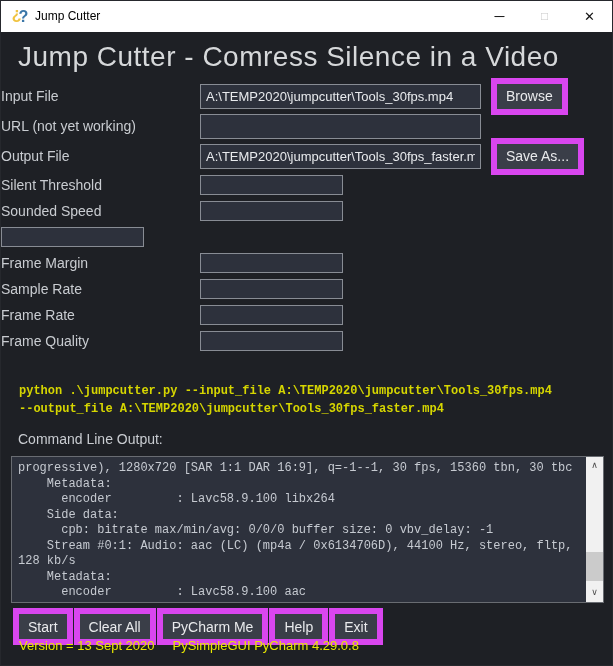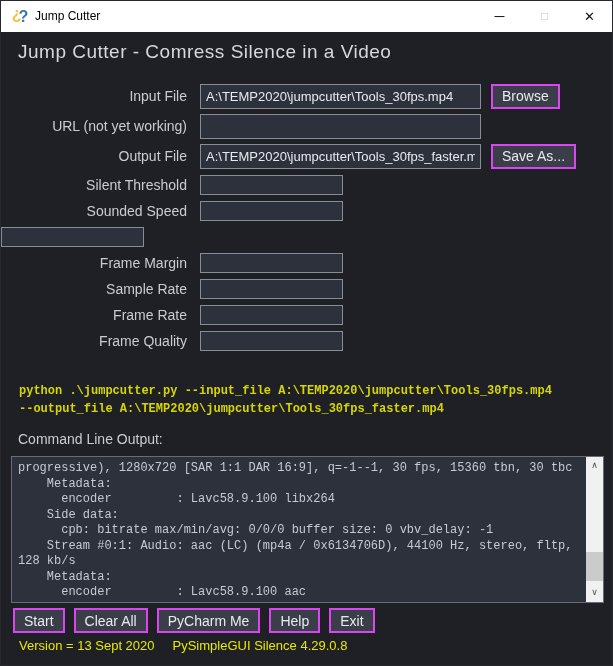--- a/index.html
+++ b/index.html
@@ -11,37 +11,37 @@
   }
   
   .titlebar { position:absolute; top:0; left:0; right:0; height:31px; background:#ffffff; }
   .app-icon { position:absolute; left:10px; top:6px; width:19px; height:19px; }
   .tb-title { position:absolute; left:34px; top:0; height:31px; line-height:31px; font-size:12px; color:#000; }
   .tb-btn { position:absolute; top:0; width:45px; height:31px; text-align:center; line-height:31px; font-size:13px; color:#111; cursor:default; }
   .tb-min { right:90px; font-size:14px; }
   .tb-max { right:45px; color:#c9c9c9; font-size:12px; }
   .tb-close { right:0; font-size:13px; }
   
-  .page-title { position:absolute; left:17px; top:40px; font-size:19px; color:#d6d8da; letter-spacing:0.5px; }
+  .page-title { position:absolute; left:17px; top:40px; font-size:28px; color:#d6d8da; letter-spacing:0.5px; }
   
   .form { position:absolute; top:84px; left:0; width:100%; }
   .frow { display:flex; align-items:center; height:22px; margin-bottom:8px; }
   .frow.small { height:20px; margin-bottom:6px; }
-  .flabel { flex:none; width:186px; text-align:right; margin-right:13px; color:#c9ccd1; font-size:14px; }
+  .flabel { flex:none; width:186px; margin-right:13px; color:#c9ccd1; font-size:14px; }
   .tfield {
     background:#2d313c; border:1px solid #888c94; color:#e8eaed;
     font-family:"Liberation Sans", sans-serif; font-size:13px;
     height:25px; padding:0 5px; outline:none;
   }
   .tfield.wide { width:281px; }
   .tfield.smallw { width:143px; height:20px; }
   .btn {
-    background:#3a3e48; border:2px solid #d946ef; color:#e9eaec;
+    background:#3a3e48; border:6px solid #d946ef; color:#e9eaec;
     font-family:"Liberation Sans", sans-serif; font-size:14px;
-    height:25px; padding:1px 9px; margin-left:10px; cursor:pointer;
+    height:37px; padding:1px 9px; margin-left:10px; cursor:pointer;
   }
   
   .section-label { position:absolute; left:17px; font-size:14px; color:#c9ccd1; }
   .lbl-constructed { top:353px; }
   .lbl-output { top:430px; }
   .cmd-block {
     position:absolute; left:18px; top:381px; width:580px;
     font-family:"Liberation Mono", monospace; font-weight:bold;
     font-size:12px; line-height:18px; color:#d6d600; white-space:pre;
   }
@@ -54,21 +54,21 @@
     margin:0; padding:4px 2px 0 6px; width:574px; height:100%;
     font-family:"Liberation Mono", monospace; font-size:12px; line-height:15.5px;
     color:#c6cad1; white-space:pre; overflow:hidden;
   }
   .scrollbar { position:absolute; top:0; right:0; bottom:0; width:17px; background:#f1f1f1; }
   .scroll-arrow { position:absolute; left:0; width:17px; height:16px; text-align:center; line-height:15px; font-size:9px; color:#4e4e4e; cursor:pointer; }
   .scroll-up { top:1px; }
   .scroll-down { bottom:1px; }
   .scroll-thumb { position:absolute; left:0; width:17px; top:95px; height:29px; background:#cbcbcb; cursor:pointer; }
   
-  .actions { position:absolute; left:12px; top:607px; display:flex; gap:9px; }
+  .actions { position:absolute; left:12px; top:607px; display:flex; gap:1px; }
   .actions .btn { margin-left:0; }
   
   .footer { position:absolute; left:18px; top:637px; display:flex; gap:18px; font-size:13px; color:#e8e800; }
 </style>
 </head>
 <body>
 
 <div class="window">
 
   <div class="titlebar">
@@ -152,16 +152,16 @@
   <div class="actions">
     <button class="btn">Start</button>
     <button class="btn">Clear All</button>
     <button class="btn">PyCharm Me</button>
     <button class="btn">Help</button>
     <button class="btn">Exit</button>
   </div>
 
   <div class="footer">
     <span>Version = 13 Sept 2020</span>
-    <span>PySimpleGUI Silence 4.29.0.8</span>
+    <span>PySimpleGUI PyCharm 4.29.0.8</span>
   </div>
 
 </div>
 
 </body></html>

